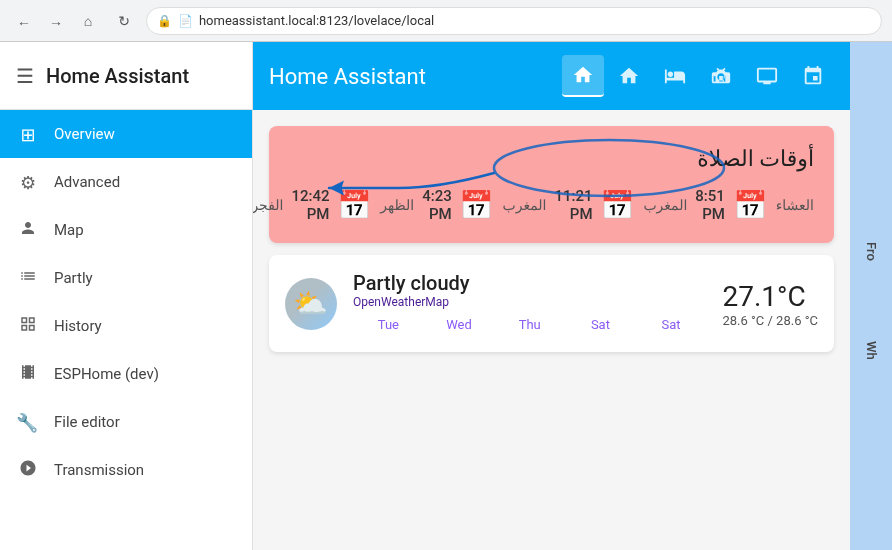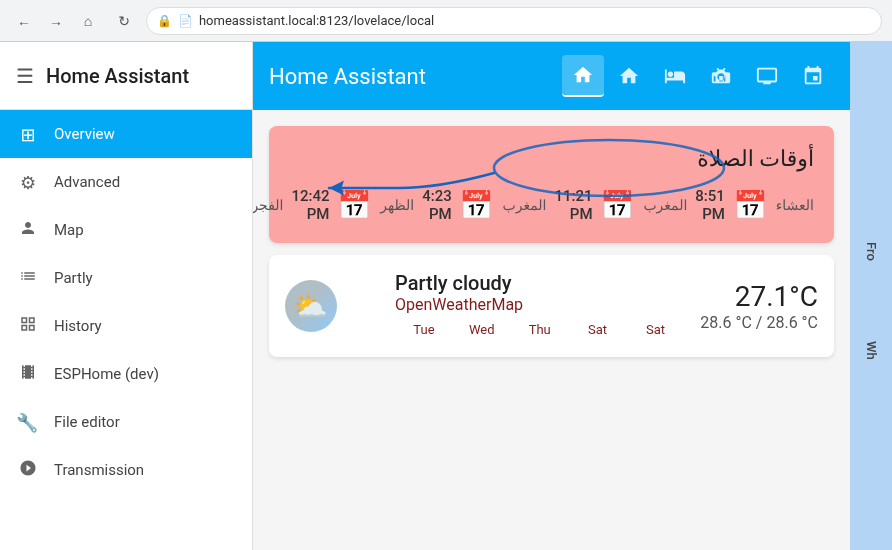--- a/index.html
+++ b/index.html
@@ -200,37 +200,37 @@
       align-items: center;
       gap: 16px;
     }
     .weather-icon-placeholder {
       width: 52px; height: 52px;
       background: linear-gradient(135deg, #b0bec5 40%, #90caf9 100%);
       border-radius: 50%;
       display: flex; align-items: center; justify-content: center;
       font-size: 28px;
     }
-    .weather-info { flex: 1; margin-left: 42px; }
+    .weather-info { flex: 1; }
     .weather-condition { font-size: 20px; font-weight: 500; color: #212121; }
-    .weather-source { font-size: 16px; color: #7f1d1d; }
-    .weather-temp { font-size: 28px; font-weight: 400; color: #212121; text-align: right; }
-    .weather-range { font-size: 16px; color: #555; text-align: right; }
+    .weather-source { font-size: 12px; color: #4c1d95; }
+    .weather-temp { font-size: 28px; font-weight: 400; color: #212121; text-align: left; }
+    .weather-range { font-size: 13px; color: #555; text-align: right; }
 
     
     .weather-days {
       display: flex;
       gap: 0;
       padding-top: 4px;
     }
     .weather-day {
       flex: 1;
       text-align: center;
       font-size: 13px;
-      color: #7f1d1d;
+      color: #8b5cf6;
       padding: 4px 0;
     }
   </style>
 </head>
 <body>
 
 <div class="browser-chrome">
   <div class="nav-buttons">
     <button class="nav-btn" title="Back">←</button>
     <button class="nav-btn" title="Forward">→</button>

